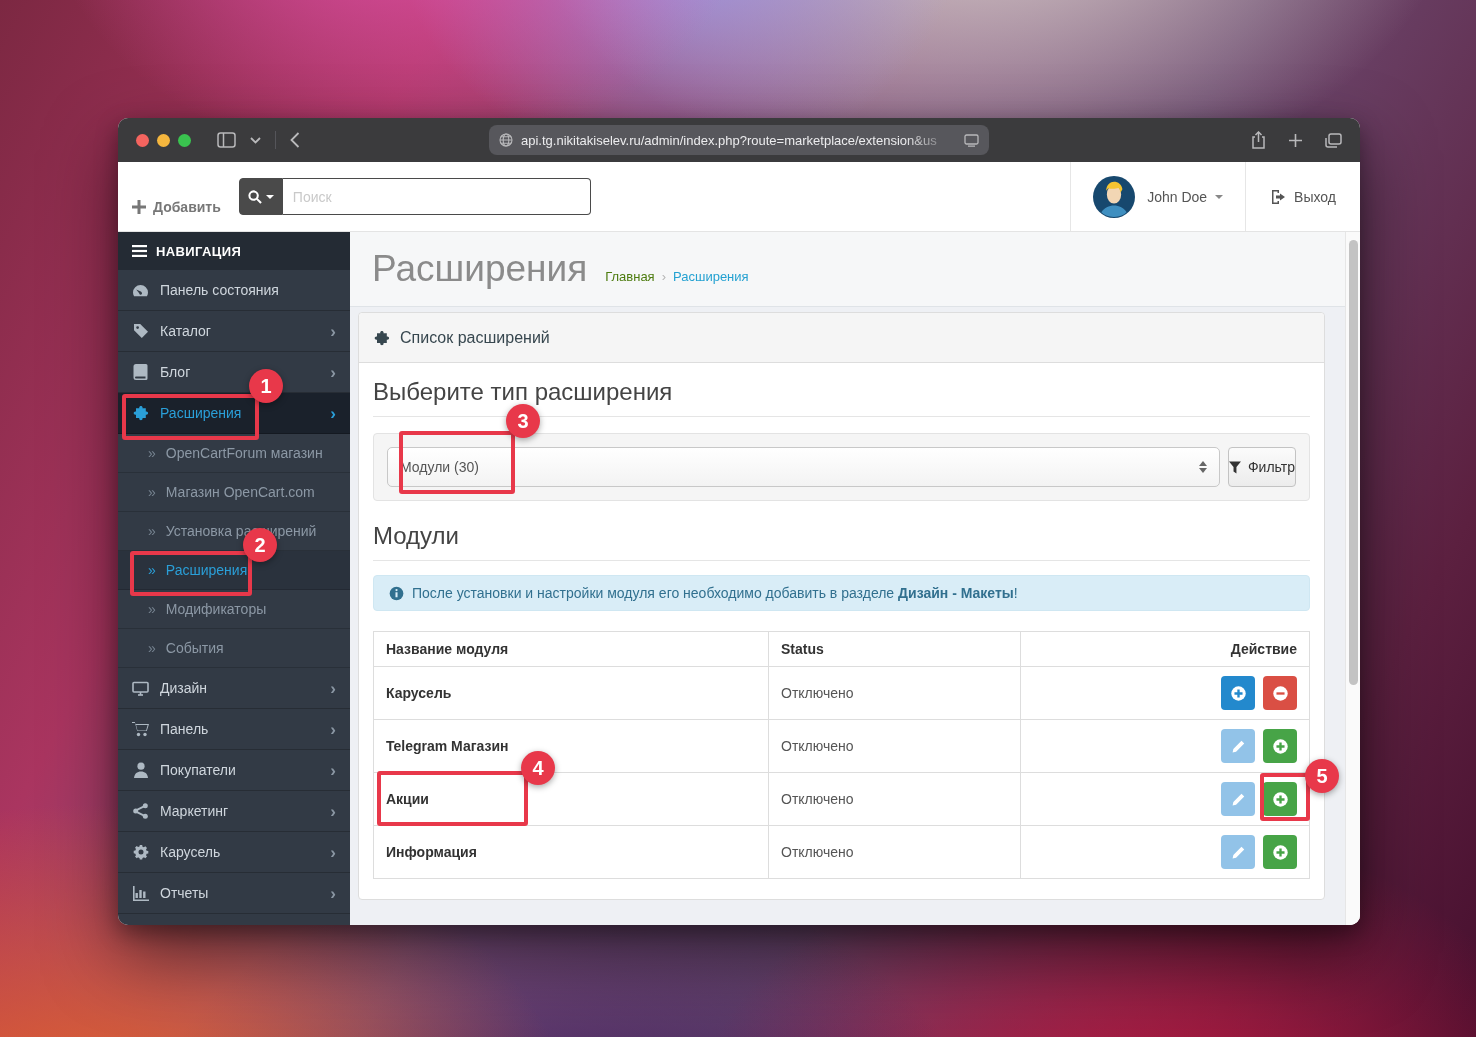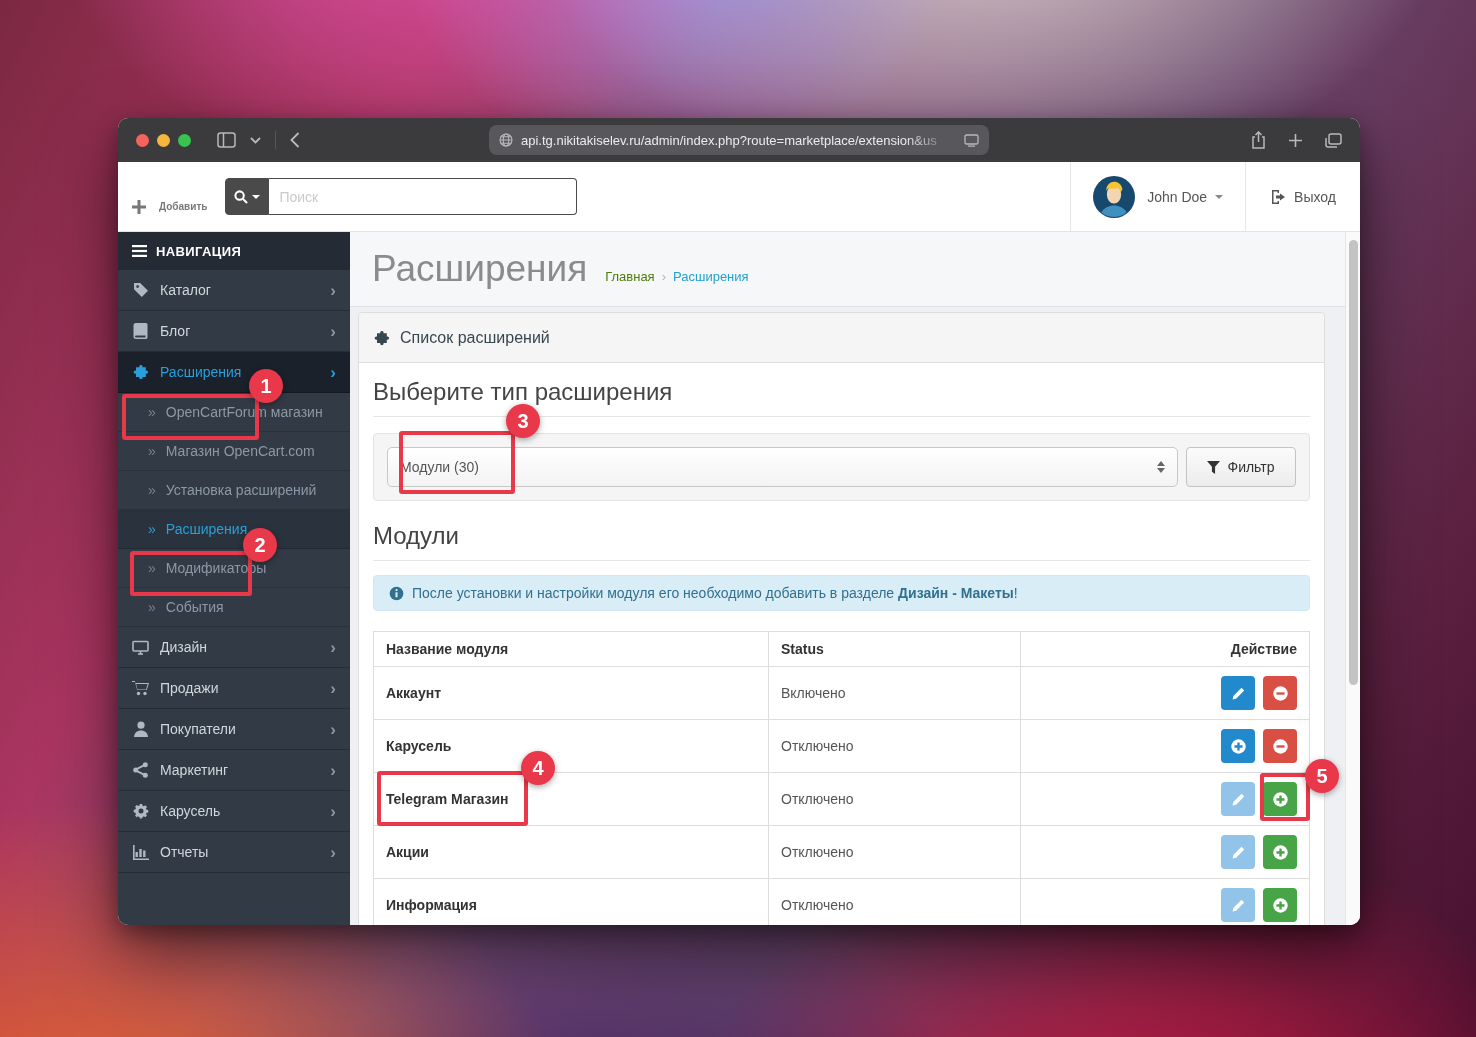--- a/index.html
+++ b/index.html
@@ -31,21 +31,21 @@
   .tb-group-right { margin-left:auto; display:flex; align-items:center; gap:22px; }
   
   .appheader { height:70px; background:#fff; display:flex; align-items:stretch; border-bottom:1px solid #e4e4e4; }
   .logo-cell { width:232px; border-right:1px solid #e6e6e6; display:flex; align-items:center; padding-left:16px; }
   .logo-mark { width:44px; height:44px; border-radius:50%; background:#2d8fc0; color:#fff; display:flex; align-items:center; justify-content:center; }
   .logo-text { margin-left:6px; font-family:"Liberation Serif","DejaVu Serif",serif; line-height:1; }
   .logo-line1 { font-size:27px; }
   .logo-oc { color:#8a8a8a; } .logo-store { color:#2d8fc0; }
   .logo-tag { font-size:8px; color:#b9c6ce; letter-spacing:.5px; margin-top:2px; text-align:right; }
   .toolbar { display:flex; align-items:center; padding-left:14px; gap:18px; }
-  .add-btn { display:flex; align-items:center; gap:13px; color:#777; font-size:10px; font-weight:700; cursor:pointer;margin-top:20px; }
+  .add-btn { display:flex; align-items:center; gap:7px; color:#777; font-size:14px; font-weight:700; cursor:pointer;margin-top:20px; }
   .search-group { display:flex; height:37px; width:352px; }
   .search-btn { width:44px; background:#4a4a4a; border:1px solid #4a4a4a; border-radius:4px 0 0 4px;
     color:#fff; display:flex; align-items:center; justify-content:center; gap:4px; }
   .caret { width:0; height:0; border-left:4px solid transparent; border-right:4px solid transparent; border-top:4px solid currentColor; }
   .search-input { flex:1; border:1px solid #4a4a4a; border-left:none; border-radius:0 4px 4px 0;
     font-size:14px; padding:0 10px; color:#333; outline:none; }
   .search-input::placeholder { color:#c9c9c9; }
   .user-zone { margin-left:auto; display:flex; align-items:stretch; }
   .user-cell { display:flex; align-items:center; gap:12px; padding:0 22px; border-left:1px solid #e6e6e6; cursor:pointer; }
   .user-name { color:#555; font-size:14px; display:flex; align-items:center; gap:8px; }
@@ -80,21 +80,21 @@
     display:flex; align-items:center; gap:10px; padding:0 15px; color:#37474f; font-size:16px; }
   .panel-body { padding:15px 14px 20px; }
   .sec-heading { font-size:24px; font-weight:400; color:#444; }
   .sec-hr { border:none; border-top:1px solid #e5e5e5; margin:10px 0 0; }
   .well { margin-top:16px; background:#f5f5f5; border:1px solid #e3e3e3; border-radius:4px; padding:13px; display:flex; gap:8px; }
   .select-box { flex:1; height:40px; background:linear-gradient(#fff,#f3f3f3); border:1px solid #c8c8c8; border-radius:5px;
     display:flex; align-items:center; padding:0 12px; font-size:14px; color:#555; cursor:pointer; }
   .steppers { margin-left:auto; display:flex; flex-direction:column; gap:2px; align-items:center; }
   .tri-up { width:0; height:0; border-left:4px solid transparent; border-right:4px solid transparent; border-bottom:5px solid #666; }
   .tri-dn { width:0; height:0; border-left:4px solid transparent; border-right:4px solid transparent; border-top:5px solid #666; }
-  .filter-btn { width:110px; height:40px; background:linear-gradient(#fbfbfb,#ececec); border:1px solid #c3c3c3; border-radius:4px;
+  .filter-btn { width:68px; height:40px; background:linear-gradient(#fbfbfb,#ececec); border:1px solid #c3c3c3; border-radius:4px;
     display:flex; align-items:center; justify-content:center; gap:7px; font-size:14px; color:#333; cursor:pointer; }
   .modules-heading { margin-top:21px; }
   .alert-info { margin-top:14px; background:#d9edf7; border:1px solid #cfe7f2; border-radius:4px; color:#31708f;
     padding:9px 15px; font-size:14px; display:flex; align-items:center; gap:8px; }
   .alert-info b { font-weight:700; }
   table.mods { width:100%; border-collapse:collapse; margin-top:20px; }
   table.mods th, table.mods td { border:1px solid #ddd; font-size:14px; }
   table.mods th { padding:8px 12px; text-align:left; color:#333; font-weight:700; height:35px; }
   table.mods th.act { text-align:right; }
   table.mods td { padding:9px 12px; height:53px; }
@@ -238,20 +238,28 @@
           <svg width="15" height="12" viewBox="0 0 15 12" fill="#fff">
               <rect y="0" width="15" height="2.2"></rect>
               <rect y="4.9" width="15" height="2.2"></rect>
               <rect y="9.8" width="15" height="2.2"></rect>
             </svg>
           <span>НАВИГАЦИЯ</span>
         </div>
 
         <div class="nav-item">
           <span class="nicon">
+            <svg width="17" height="15" viewBox="0 0 17 15" fill="currentColor">
+                <path d="M8.5 2A7.5 7.5 0 0 0 1 9.5c0 1.4.4 2.7 1.1 3.8h12.8A7.4 7.4 0 0 0 16 9.5 7.5 7.5 0 0 0 8.5 2zm1 7.2a1.4 1.4 0 1 1-2.3 1.1L4.2 6.5l4.6 2.1c.3 0 .5.3.7.6z"></path>
+              </svg>
+          </span>
+          <span>Панель состояния</span>
+        </div>
+        <div class="nav-item">
+          <span class="nicon">
             <svg width="16" height="16" viewBox="0 0 16 16" fill="currentColor">
                 <path d="M1 1h6.2L15 8.8 8.8 15 1 7.2V1zm3.6 2.2a1.4 1.4 0 1 0 0 2.8 1.4 1.4 0 0 0 0-2.8z"></path>
               </svg>
           </span>
           <span>Каталог</span>
           <span class="chev">›</span>
         </div>
         <div class="nav-item">
           <span class="nicon">
             <svg width="15" height="16" viewBox="0 0 15 16" fill="currentColor">
@@ -308,21 +316,21 @@
           <span class="chev">›</span>
         </div>
         <div class="nav-item">
           <span class="nicon">
             <svg width="17" height="16" viewBox="0 0 17 16" fill="currentColor">
                 <path d="M0 1h2.8l.6 2H17l-2.2 7H5.2L3.4 3.4 2.9 2H0V1zm5.5 8.5h8.6L15.6 4H4.1l1.4 5.5z"></path>
                 <circle cx="6.5" cy="13.5" r="1.7"></circle>
                 <circle cx="13" cy="13.5" r="1.7"></circle>
               </svg>
           </span>
-          <span>Продажи</span>
+          <span>Панель</span>
           <span class="chev">›</span>
         </div>
         <div class="nav-item">
           <span class="nicon">
             <svg width="14" height="16" viewBox="0 0 14 16" fill="currentColor">
                 <circle cx="7" cy="4.2" r="3.6"></circle>
                 <path d="M0 16c.4-4.4 3.2-6.5 7-6.5s6.6 2.1 7 6.5H0z"></path>
               </svg>
           </span>
           <span>Покупатели</span>
@@ -412,37 +420,20 @@
               <table class="mods">
                 <thead>
                   <tr>
                     <th>Название модуля</th>
                     <th>Status</th>
                     <th class="act">Действие</th>
                   </tr>
                 </thead>
                 <tbody>
                   <tr>
-                    <td class="mod-name">Аккаунт</td>
-                    <td class="mod-status">Включено</td>
-                    <td class="mod-act">
-                      <button class="abtn btn-primary">
-                        <svg width="15" height="15" viewBox="0 0 16 16" fill="#fff">
-                            <path d="M11.2 1.9l2.9 2.9-8.7 8.7-3.7.8.8-3.7 8.7-8.7z"></path>
-                          </svg>
-                      </button>
-                      <button class="abtn btn-danger">
-                        <svg width="17" height="17" viewBox="0 0 16 16">
-                            <circle cx="8" cy="8" r="6.8" fill="#fff"></circle>
-                            <rect class="cut" x="4.2" y="6.9" width="7.6" height="2.2"></rect>
-                          </svg>
-                      </button>
-                    </td>
-                  </tr>
-                  <tr>
                     <td class="mod-name">Карусель</td>
                     <td class="mod-status">Отключено</td>
                     <td class="mod-act">
                       <button class="abtn btn-primary">
                         <svg width="17" height="17" viewBox="0 0 16 16">
                             <circle cx="8" cy="8" r="6.8" fill="#fff"></circle>
                             <path class="cut" d="M6.9 4.2h2.2v2.7h2.7v2.2H9.1v2.7H6.9V9.1H4.2V6.9h2.7z"></path>
                           </svg>
                       </button>
                       <button class="abtn btn-danger">

